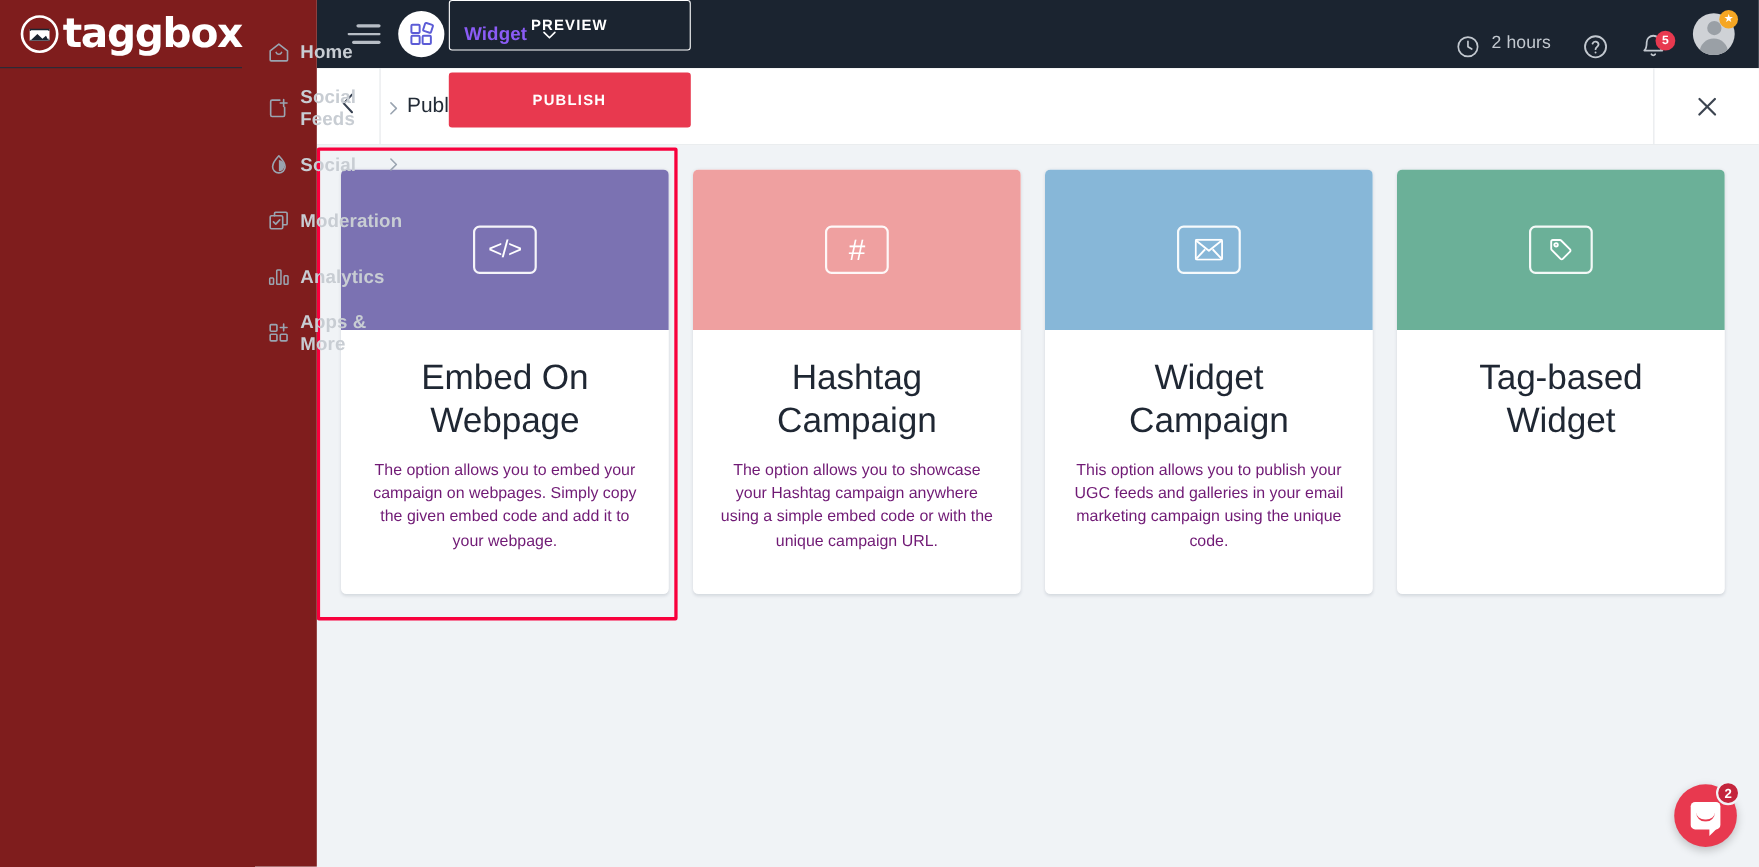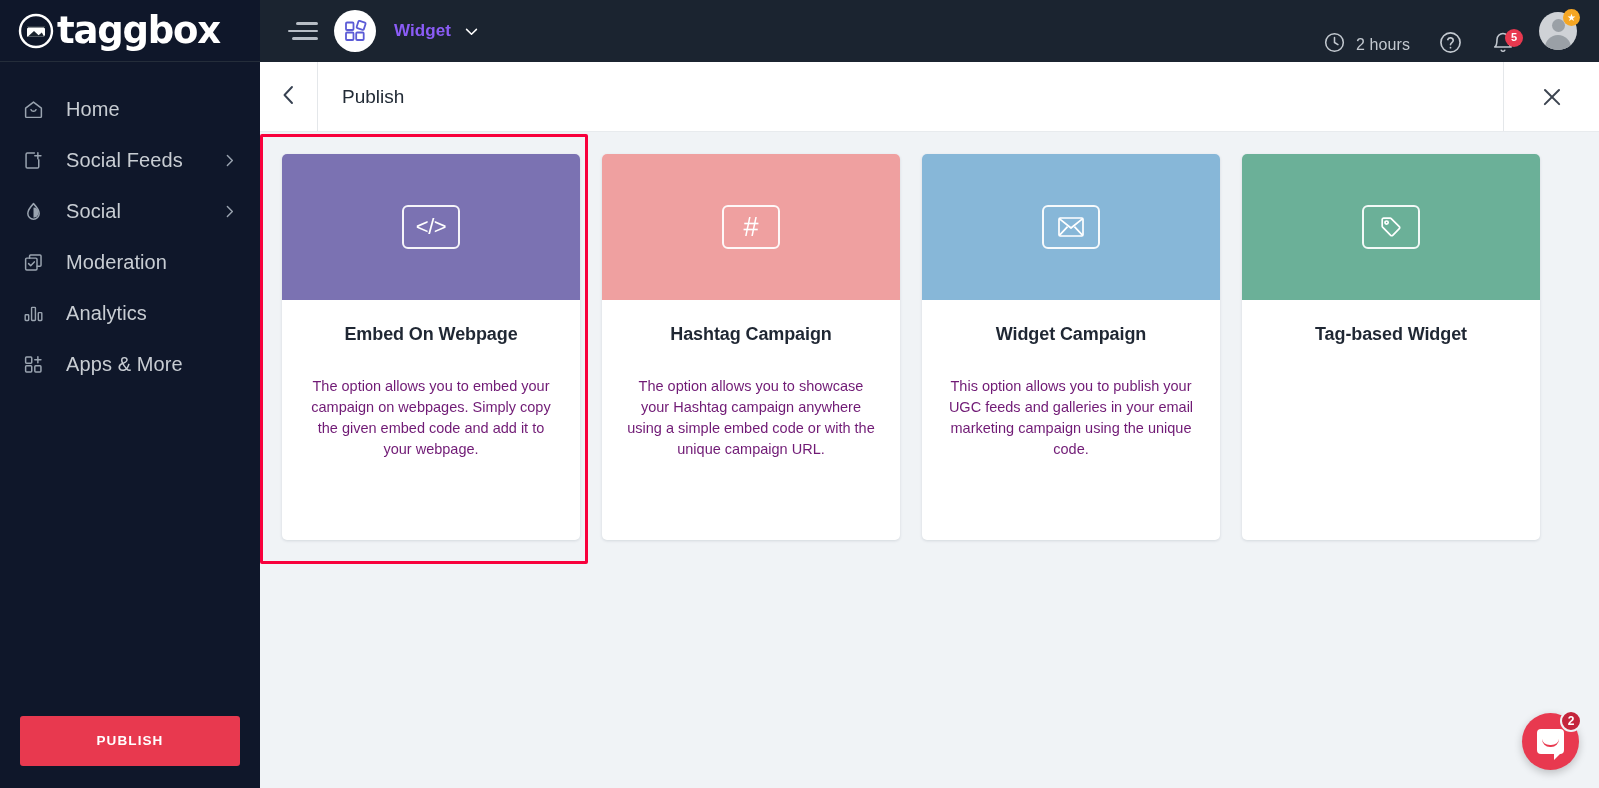--- a/index.html
+++ b/index.html
@@ -12,25 +12,24 @@
   }
   #app {
     position: relative;
     width: 1599px;
     height: 788px;
     display: flex;
   }
 
   
   .sidebar {
-    width: 260px;
+    width: 288px;
     height: 788px;
-    background: #0f172a;
-    display: flex;
-    flex-direction: column;
+    background: #7f1d1d;
+    display: flex;
     flex-shrink: 0;
     position: relative;
     z-index: 5;
   }
   .logo-wrap {
     height: 62px;
     display: flex;
     align-items: center;
     padding-left: 18px;
     border-bottom: 1px solid #242d3a;
@@ -60,24 +59,24 @@
     cursor: pointer;
     position: relative;
   }
   .nav-ico {
     width: 22px; height: 22px;
     flex-shrink: 0;
     display: flex; align-items: center; justify-content: center;
     color: #9aa4b0;
   }
   .nav-label {
-    margin-left: 22px;
+    margin-left: 9px;
     color: #c8cdd3;
-    font-size: 20px;
-    font-weight: 400;
+    font-size: 17px;
+    font-weight: 700;
     letter-spacing: 0.1px;
   }
   .nav-chev {
     margin-left: auto;
     color: #9aa4b0;
     display: flex;
     align-items: center;
   }
   .sidebar-actions {
     padding: 0 20px 22px 20px;
@@ -161,21 +160,20 @@
   }
   .widget-caret { margin-left: 12px; display: flex; align-items: center; color: #ffffff; cursor: pointer; }
   .topbar-right {
     margin-left: auto;
     display: flex;
     align-items: center;
     gap: 0px;
   }
   .tb-item {
     display: flex;
-    align-items: center;
     cursor: pointer;
     color: #c2c8cf;
     padding: 0 14px;
     position: relative;
     margin-top: 27px;
   }
   .tb-hours { font-size: 16px; color: #c2c8cf; margin-left: 10px; letter-spacing: 0.1px; }
   .badge {
     position: absolute;
     top: -2px;
@@ -322,25 +320,25 @@
     color: #fff;
     font-family: "Liberation Sans", sans-serif;
     letter-spacing: -0.5px;
   }
   .card-body {
     padding: 24px 24px 34px 24px;
     text-align: center;
     min-height: 240px;
   }
   .card-title {
-    font-size: 18px;
+    font-size: 32px;
     color: #1f2733;
-    font-weight: 700;
+    font-weight: 400;
     line-height: 1.22;
-    margin-bottom: 30px;
+    margin-bottom: 16px;
     letter-spacing: -0.1px;
   }
   .card-desc {
     font-size: 14.5px;
     color: #701a75;
     line-height: 1.46;
   }
 
   
   .highlight {
@@ -495,20 +493,21 @@
             <rect x="13.5" y="13.5" width="7" height="7" rx="1"></rect>
             <path d="M17 3 v7 M13.5 6.5 h7"></path>
           </svg>
         </span>
         <span class="nav-label">Apps &amp; More</span>
       </div>
 
     </nav>
 
     <div class="sidebar-actions">
+      <button class="btn-preview">PREVIEW</button>
       <button class="btn-publish">PUBLISH</button>
     </div>
   </aside>
 
   <div class="right">
 
     <header class="topbar">
       <div class="hamburger">
         <span></span>
           <span></span>

